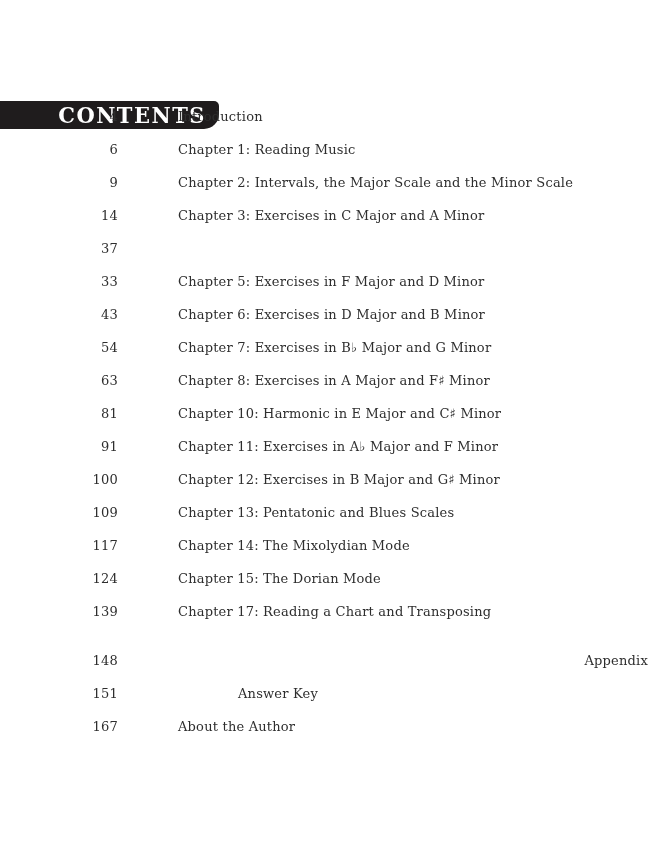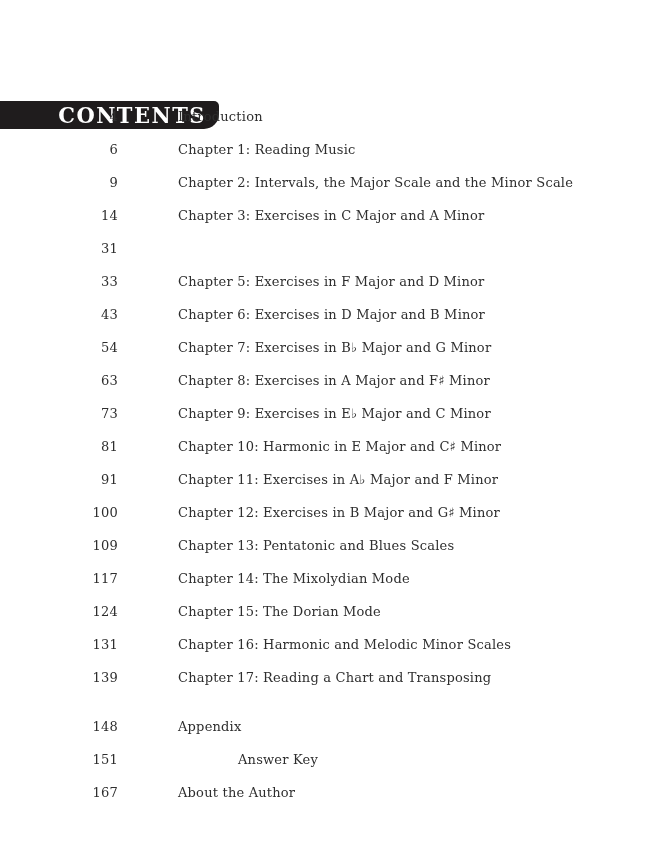--- a/index.html
+++ b/index.html
@@ -55,20 +55,21 @@
     flex: 0 0 118px;
     width: 118px;
     text-align: right;
   }
   .toc-title {
     margin-left: 60px;
     white-space: nowrap;
   }
   .toc-row.gap-before {
     margin-top: 16px;
+    justify-content: space-between;
   }
   .toc-row.indented .toc-title {
     margin-left: 120px;
   }
 </style>
 </head>
 <body>
 
 <div class="page">
 
@@ -87,41 +88,37 @@
     </div>
       <div class="toc-row">
       <span class="toc-page">9</span>
       <span class="toc-title">Chapter 2: Intervals, the Major Scale and the Minor Scale</span>
     </div>
       <div class="toc-row">
       <span class="toc-page">14</span>
       <span class="toc-title">Chapter 3: Exercises in C Major and A Minor</span>
     </div>
       <div class="toc-row">
-      <span class="toc-page">31</span>
+      <span class="toc-page">37</span>
     </div>
       <div class="toc-row">
       <span class="toc-page">33</span>
       <span class="toc-title">Chapter 5: Exercises in F Major and D Minor</span>
     </div>
       <div class="toc-row">
       <span class="toc-page">43</span>
       <span class="toc-title">Chapter 6: Exercises in D Major and B Minor</span>
     </div>
       <div class="toc-row">
       <span class="toc-page">54</span>
       <span class="toc-title">Chapter 7: Exercises in B♭ Major and G Minor</span>
     </div>
       <div class="toc-row">
       <span class="toc-page">63</span>
       <span class="toc-title">Chapter 8: Exercises in A Major and F♯ Minor</span>
-    </div>
-      <div class="toc-row">
-      <span class="toc-page">73</span>
-      <span class="toc-title">Chapter 9: Exercises in E♭ Major and C Minor</span>
     </div>
       <div class="toc-row">
       <span class="toc-page">81</span>
       <span class="toc-title">Chapter 10: Harmonic in E Major and C♯ Minor</span>
     </div>
       <div class="toc-row">
       <span class="toc-page">91</span>
       <span class="toc-title">Chapter 11: Exercises in A♭ Major and F Minor</span>
     </div>
       <div class="toc-row">
@@ -134,24 +131,20 @@
     </div>
       <div class="toc-row">
       <span class="toc-page">117</span>
       <span class="toc-title">Chapter 14: The Mixolydian Mode</span>
     </div>
       <div class="toc-row">
       <span class="toc-page">124</span>
       <span class="toc-title">Chapter 15: The Dorian Mode</span>
     </div>
       <div class="toc-row">
-      <span class="toc-page">131</span>
-      <span class="toc-title">Chapter 16: Harmonic and Melodic Minor Scales</span>
-    </div>
-      <div class="toc-row">
       <span class="toc-page">139</span>
       <span class="toc-title">Chapter 17: Reading a Chart and Transposing</span>
     </div>
       <div class="toc-row gap-before">
       <span class="toc-page">148</span>
       <span class="toc-title">Appendix</span>
     </div>
       <div class="toc-row indented">
       <span class="toc-page">151</span>
       <span class="toc-title">Answer Key</span>

